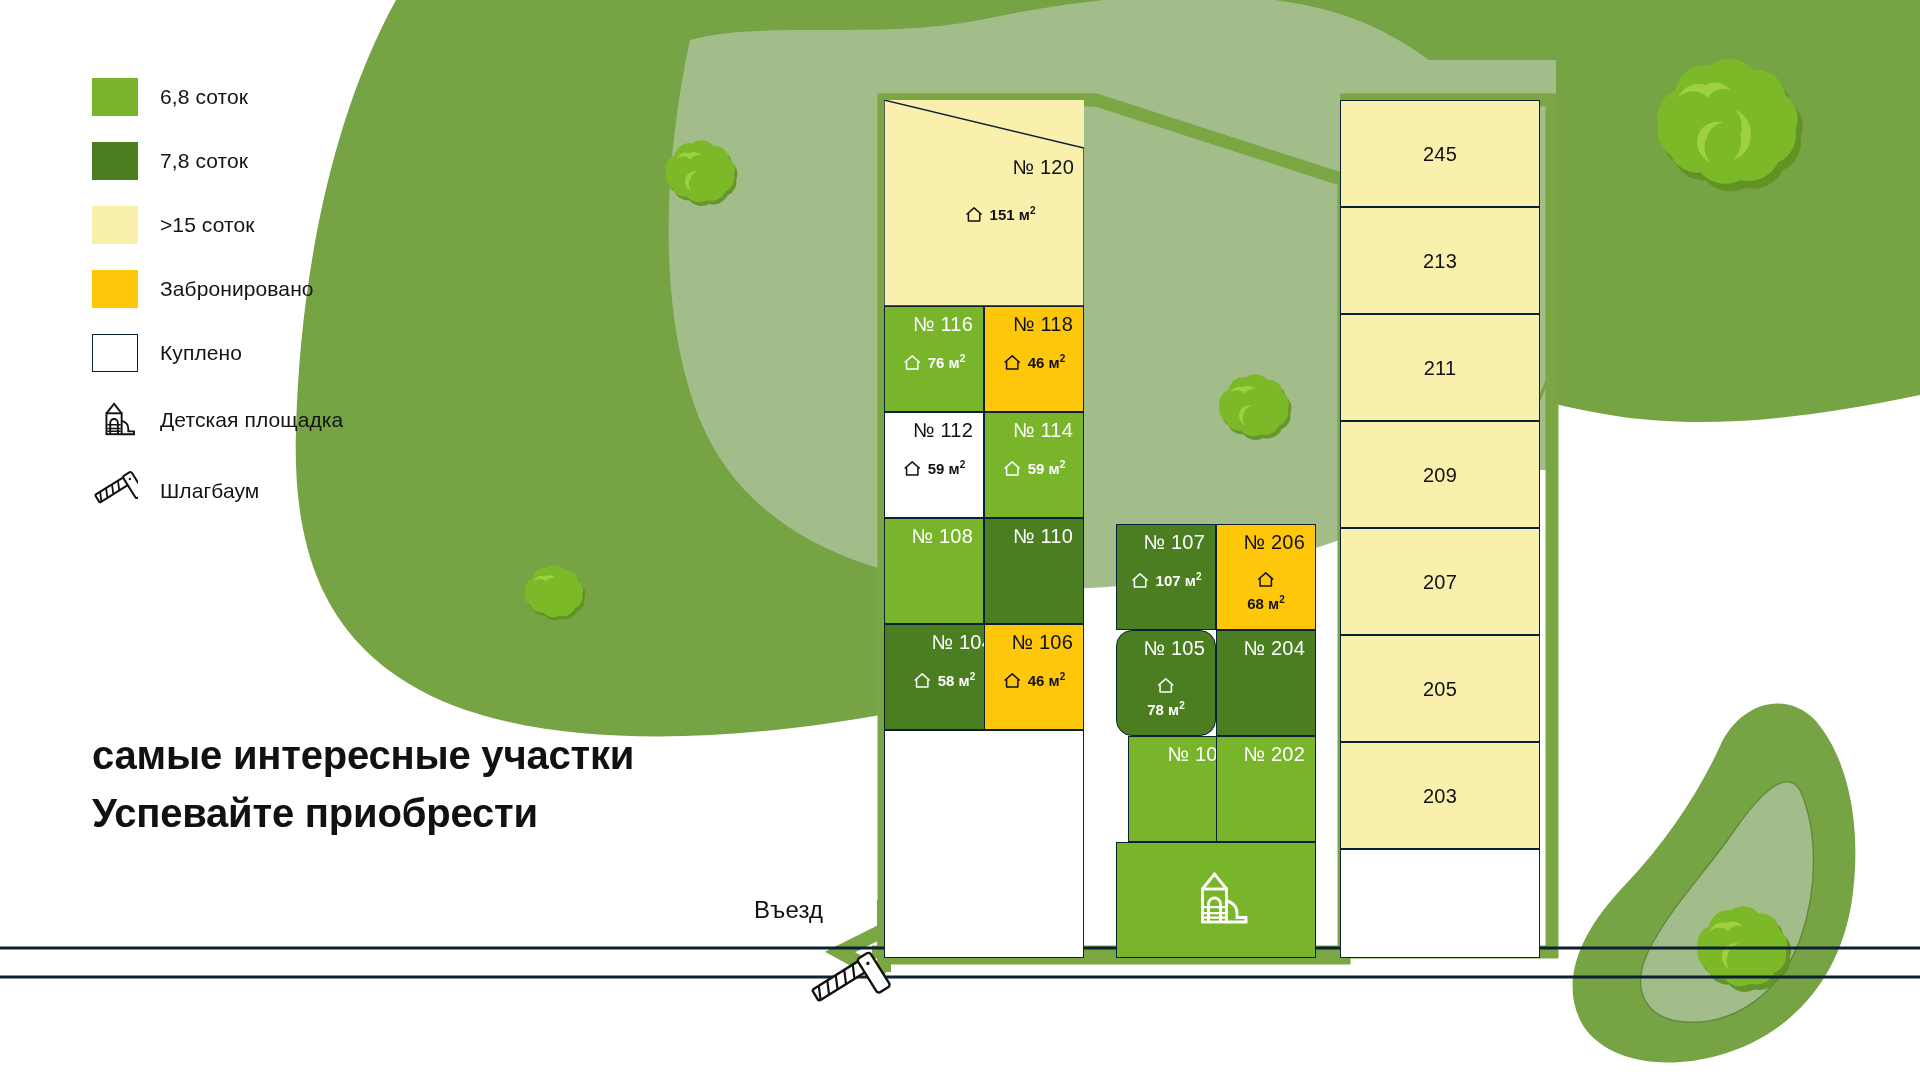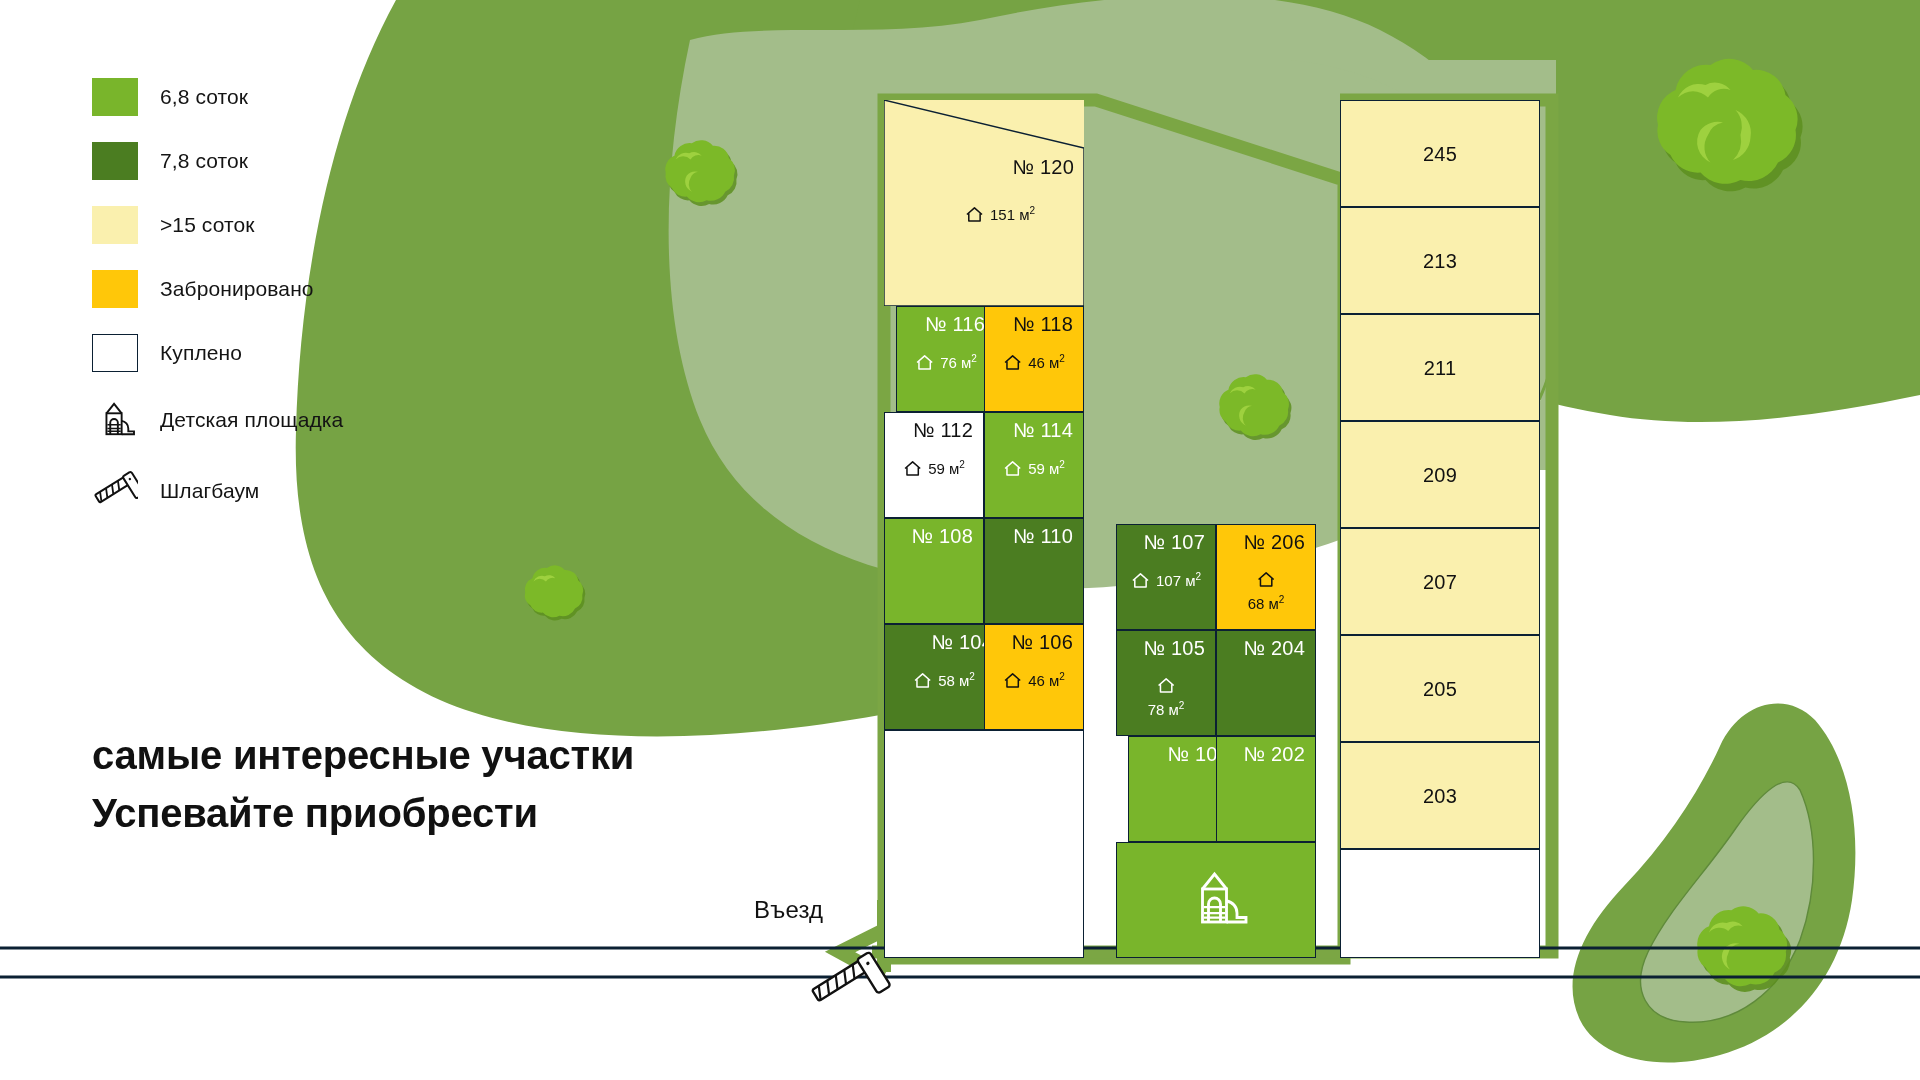--- a/index.html
+++ b/index.html
@@ -46,21 +46,21 @@
     border:1.4px solid #0b2033;
     display:block;
   }
   .cell .num{
     position:absolute;right:10px;top:6px;font-size:20px;white-space:nowrap;letter-spacing:.2px;
   }
   .cell .area{
     position:absolute;left:50%;transform:translateX(-50%);
     display:flex;align-items:center;gap:6px;white-space:nowrap;font-size:15px;
   }
-  .cell .area .sqm{font-size:15px;}
+  .cell .area .sqm{font-size:15px;font-weight:bold;}
   .cell .area sup{font-size:10px;vertical-align:super;}
   .cell.c-green{background:#79b52b;}
   .cell.c-dark{background:#4b7d21;}
   .cell.c-cream{background:#faf0ae;}
   .cell.c-gold{background:#ffc709;}
   .cell.c-white{background:#ffffff;}
   .cell.c-green .num,.cell.c-dark .num,.cell.c-green .area,.cell.c-dark .area{color:#ffffff;}
   .cell.c-cream .num,.cell.c-gold .num,.cell.c-white .num,
   .cell.c-cream .area,.cell.c-gold .area,.cell.c-white .area{color:#111111;}
   .cell .num.center{
@@ -267,21 +267,21 @@
       <div class="area" style="top:105px;left:58%;">
         <span class="house-ico">
           <svg width="19" height="17" viewBox="0 0 20 18">
               <path d="M2,9 L10,2 L18,9 M4,8 L4,16 L16,16 L16,8" fill="none" stroke="#111" stroke-width="1.6" stroke-linejoin="round"></path>
             </svg>
         </span>
         <span class="sqm"><span>151</span> <span>м</span><sup>2</sup></span>
       </div>
     </div>
 
-    <div class="cell c-green" style="left:12px;top:206px;width:100px;height:106px;">
+    <div class="cell c-green" style="left:0;top:206px;width:100px;height:106px;">
       <div class="num">№ 116</div>
       <div class="area" style="top:46px;">
         <span class="house-ico">
           <svg width="19" height="17" viewBox="0 0 20 18">
               <path d="M2,9 L10,2 L18,9 M4,8 L4,16 L16,16 L16,8" fill="none" stroke="#fff" stroke-width="1.6" stroke-linejoin="round"></path>
             </svg>
         </span>
         <span class="sqm"><span>76</span> <span>м</span><sup>2</sup></span>
       </div>
     </div>
@@ -370,21 +370,21 @@
       <div class="area" style="top:46px;flex-direction:column;">
         <span class="house-ico">
           <svg width="19" height="17" viewBox="0 0 20 18">
               <path d="M2,9 L10,2 L18,9 M4,8 L4,16 L16,16 L16,8" fill="none" stroke="#111" stroke-width="1.6" stroke-linejoin="round"></path>
             </svg>
         </span>
         <span class="sqm"><span>68</span> <span>м</span><sup>2</sup></span>
       </div>
     </div>
 
-    <div class="cell c-dark" style="left:0;top:106px;width:100px;height:106px;">
+    <div class="cell c-dark" style="left:0;top:106px;width:100px;height:106px;border-radius:16px;">
       <div class="num">№ 105</div>
       <div class="area" style="top:46px;flex-direction:column;">
         <span class="house-ico">
           <svg width="19" height="17" viewBox="0 0 20 18">
               <path d="M2,9 L10,2 L18,9 M4,8 L4,16 L16,16 L16,8" fill="none" stroke="#fff" stroke-width="1.6" stroke-linejoin="round"></path>
             </svg>
         </span>
         <span class="sqm"><span>78</span> <span>м</span><sup>2</sup></span>
       </div>
     </div>

